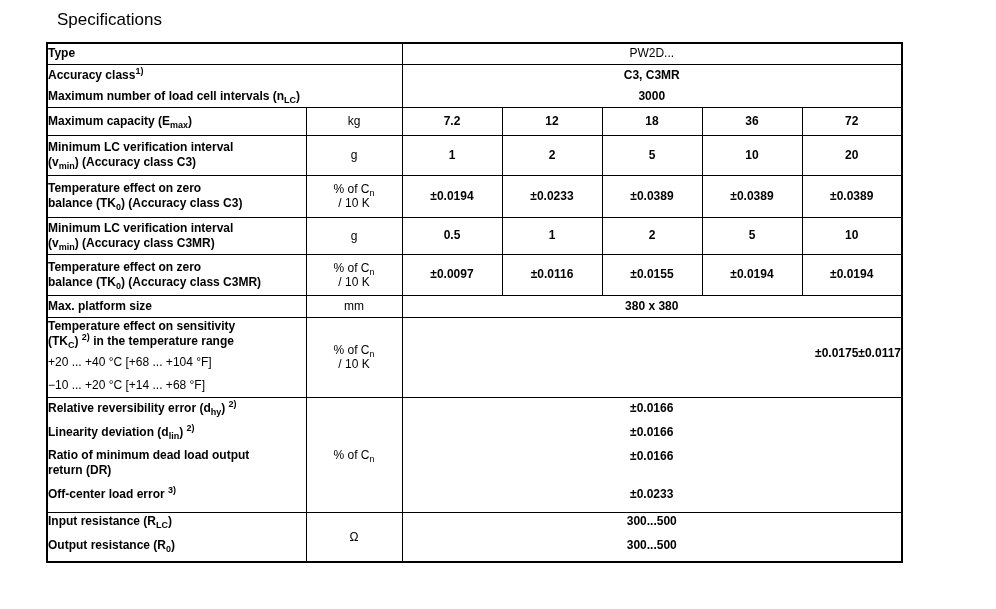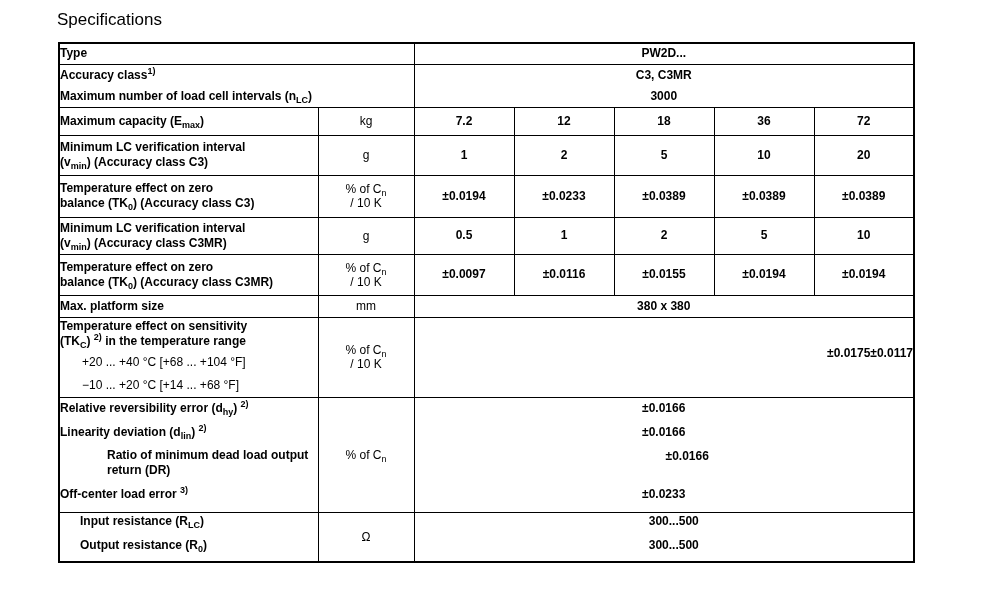--- a/index.html
+++ b/index.html
@@ -10,54 +10,54 @@
     overflow: hidden;
     font-family: "Liberation Sans", sans-serif;
     color: #000;
   }
   .page { position: relative; width: 996px; height: 609px; }
   .page-title {
     position: absolute; left: 57px; top: 10px;
     font-size: 17px; font-weight: normal;
   }
   table.spec-table {
-    position: absolute; left: 58px; top: 42px;
+    position: absolute; left: 46px; top: 42px;
     border-collapse: collapse; table-layout: fixed;
     width: 855px;
     border: 2px solid #000;
   }
   table.spec-table td {
     border: 1px solid #000;
     font-size: 12px;
     padding: 0;
     vertical-align: middle;
     overflow: hidden;
   }
   sub { font-size: 9px; line-height: 0; vertical-align: -3px; margin-top: 6px; }
   sup { font-size: 9px; line-height: 0; vertical-align: 5px; }
   .lbl { font-weight: bold; padding: 2px 8px 2px 12px; line-height: 15px; }
   .top { vertical-align: top; }
   .pt3 { padding-top: 3px; } .pt4 { padding-top: 4px; } .pt5 { padding-top: 5px; } .pt6 { padding-top: 6px; }
   .unit { text-align: center; line-height: 14px; font-weight: normal; }
   .val { text-align: center; line-height: 15px; font-weight: bold; }
-  .bold { font-weight: bold; }
+  .bold { font-weight: normal; }
   .lh21 { line-height: 21px; }
-  .indent { padding-left: 22px; font-weight: normal; margin-top: 3px; line-height: 20px; }
+  .indent { font-weight: normal; margin-top: 3px; line-height: 20px; }
   .stack-end {
     display: flex; flex-direction: row;
     justify-content: flex-end; align-items: center;
     height: 78px; padding-bottom: 7px;
   }
   .stack-end div { line-height: 21px; }
   .slot1 { height: 24px; line-height: 16px; }
   .slot2 { height: 24px; line-height: 16px; }
-  .slot3 { height: 38px; line-height: 15px; margin-left: 47px; }
+  .slot3 { height: 38px; line-height: 15px; }
   .slot4 { height: 24px; line-height: 16px; }
   .slot3 .single { line-height: 16px; }
-  .rslot { height: 24px; line-height: 17px; padding-left: 20px; }
+  .rslot { height: 24px; line-height: 17px; }
 </style>
 </head>
 <body>
 
 <div class="page">
   <div class="page-title">Specifications</div>
 
   <table class="spec-table">
     <colgroup>
       <col style="width:259px">

